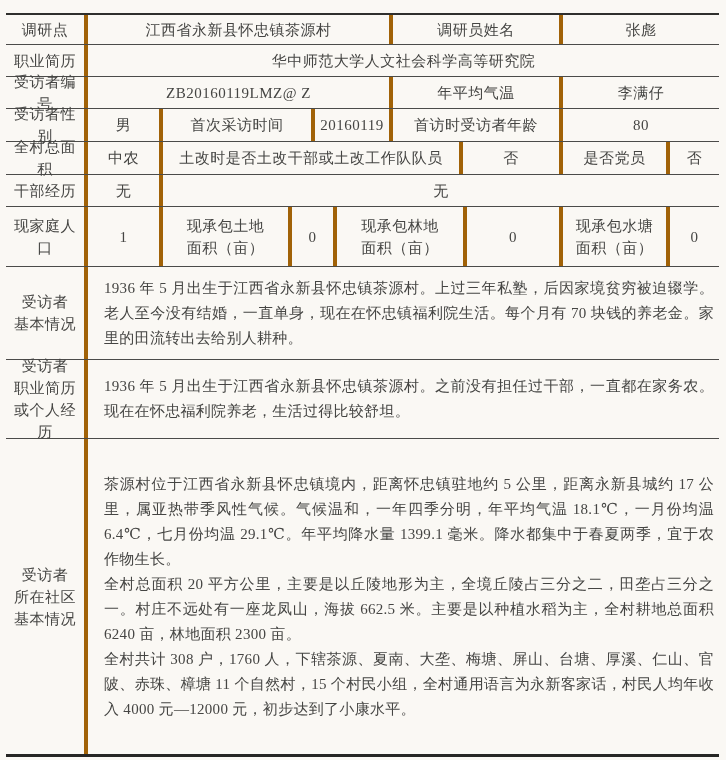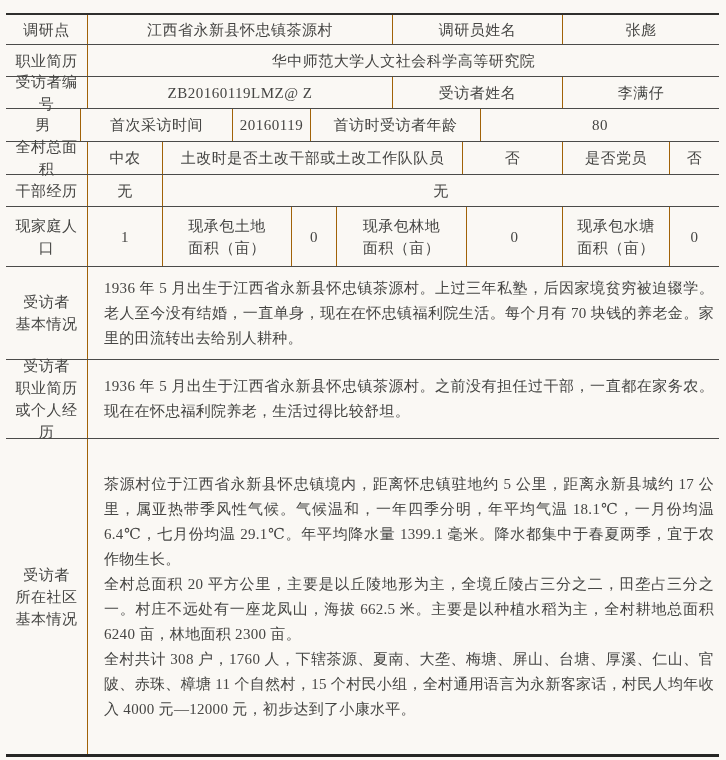--- a/index.html
+++ b/index.html
@@ -15,21 +15,21 @@
     border-bottom:3px solid #262624;
     box-sizing:border-box;
   }
   .row{display:flex;box-sizing:border-box;}
   .row:not(:last-child){border-bottom:1px solid #4b4b49;}
   .cell{
     box-sizing:border-box;
     display:flex;align-items:center;justify-content:center;
     text-align:center;white-space:pre-line;
     font-size:15px;letter-spacing:0.5px;line-height:22px;
-    border-right:1px solid #a16207;
+    border-right:4px solid #a16207;
     padding:0 2px;
   }
   .cell:last-child{border-right:none;}
   
   .h30{height:30px}.h32{height:32px}.h33{height:33px}
   .h60{height:60px}.h93{height:93px}.h79{height:79px}.h315{height:315px}
   
   .w82{flex:0 0 82px}.w305{flex:0 0 305px}.w170{flex:0 0 170px}
   .w75{flex:0 0 75px}.w152{flex:0 0 152px}.w78{flex:0 0 78px}
   .w300{flex:0 0 300px}.w100{flex:0 0 100px}.w107{flex:0 0 107px}
@@ -59,25 +59,26 @@
     </div>
 
     <div class="row h32">
       <div class="cell w82">职业简历</div>
       <div class="cell flex1">华中师范大学人文社会科学高等研究院</div>
     </div>
 
     <div class="row h32">
       <div class="cell w82">受访者编号</div>
       <div class="cell w305">ZB20160119LMZ@ Z</div>
-      <div class="cell w170">受访者姓名</div>
+      <div class="cell w170">年平均气温</div>
       <div class="cell flex1">李满仔</div>
     </div>
 
     <div class="row h33">
+      <div class="cell w82">受访者性别</div>
       <div class="cell w75">男</div>
       <div class="cell w152">首次采访时间</div>
       <div class="cell w78">20160119</div>
       <div class="cell w170">首访时受访者年龄</div>
       <div class="cell flex1">80</div>
     </div>
 
     <div class="row h33">
       <div class="cell w82">全村总面积</div>
       <div class="cell w75">中农</div>

